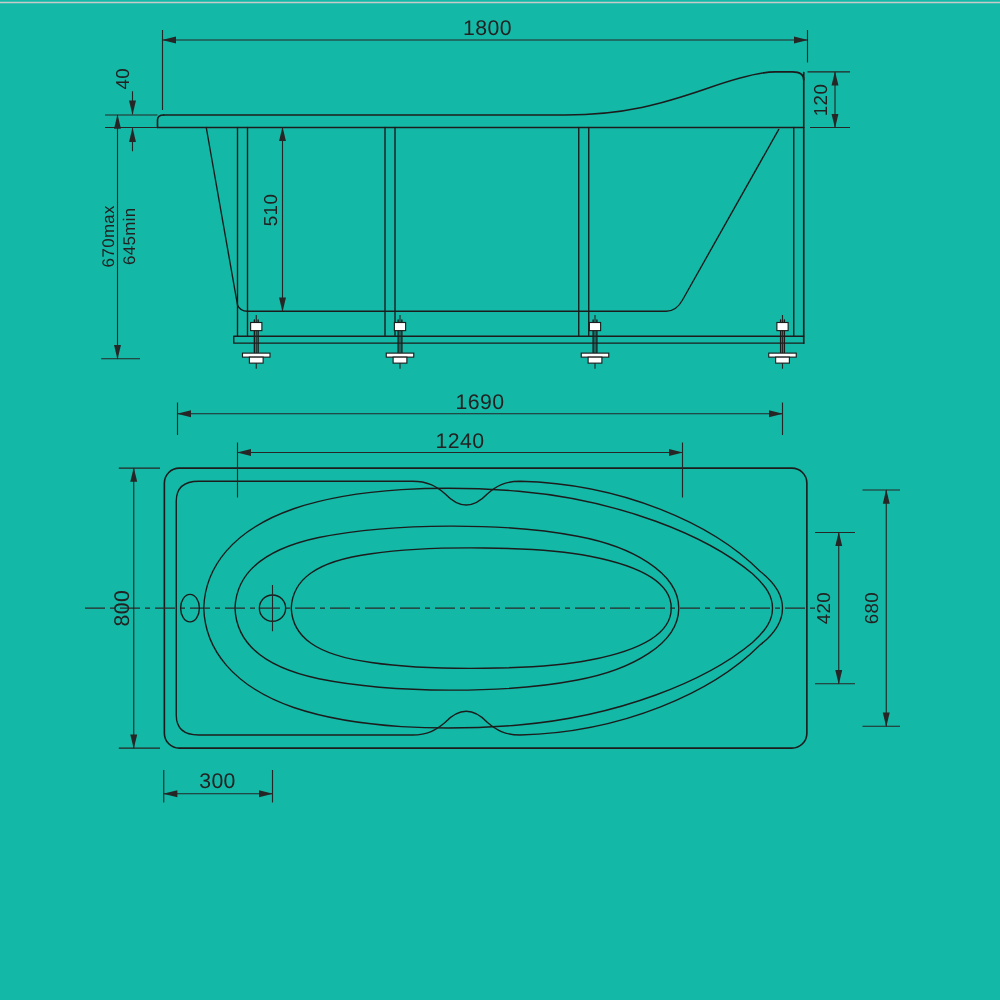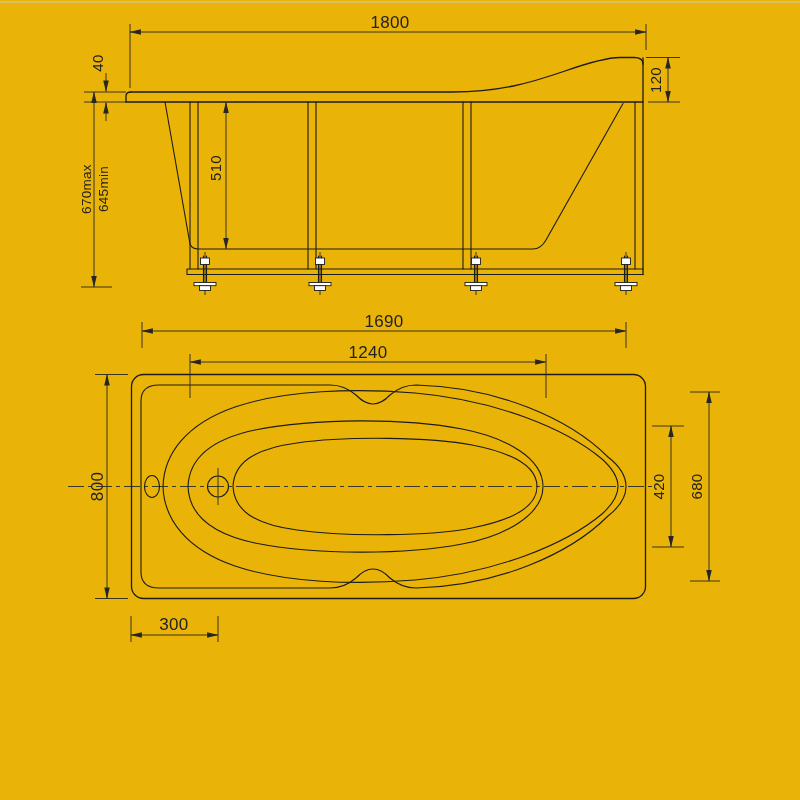--- a/index.html
+++ b/index.html
@@ -4,21 +4,21 @@
 <style>
   html, body {
     margin: 0;
     padding: 0;
     background: #ffffff;
   }
   .page {
     position: relative;
     width: 800px;
     height: 800px;
-    background: #eab308;
+    background: #14b8a6;
     overflow: hidden;
   }
   svg {
     display: block;
   }
   svg text {
     font-family: "Liberation Sans", "DejaVu Sans", sans-serif;
     fill: #222222;
     letter-spacing: 0.3px;
   }

